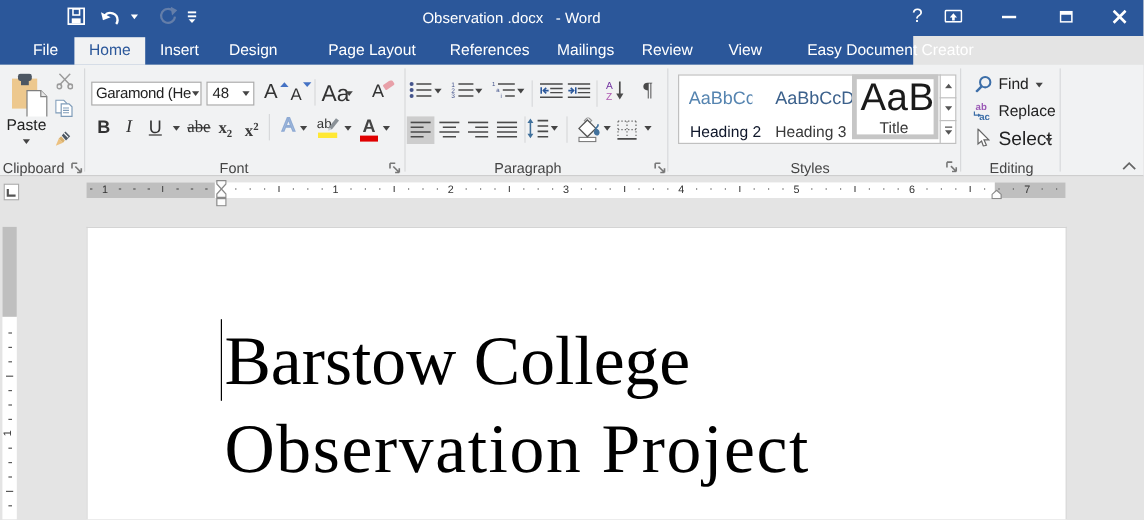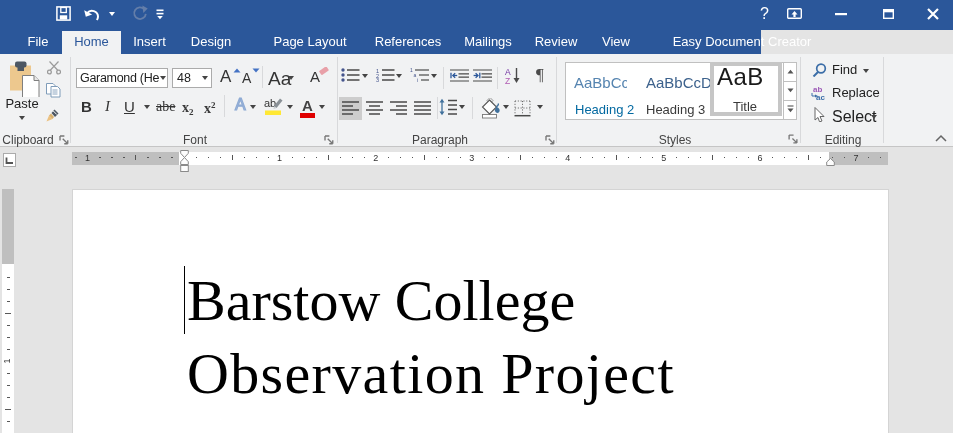--- a/index.html
+++ b/index.html
@@ -53,20 +53,21 @@
   <div class="caret" style="left:109px;top:12px;border-top-color:#fff"></div>
   <svg class="abs" style="left:131px;top:5px" width="17" height="17" viewBox="0 0 17 17">
     <path d="M13.2 4.2 a5.8 5.8 0 1 0 1.6 4.6" fill="none" stroke="#647ea9" stroke-width="1.8"></path>
     <path d="M10.5 1.2 L16.4 2.8 L13.2 8.2 Z" fill="#647ea9" transform="rotate(14 13.5 4.5)"></path>
   </svg>
   <svg class="abs" style="left:156px;top:9px" width="8" height="11" viewBox="0 0 8 11">
     <rect x="0.5" y="0.5" width="7" height="1.6" fill="#fff"></rect>
     <rect x="0.5" y="3.8" width="7" height="1.6" fill="#fff"></rect>
     <path d="M1.2 7 h5.6 l-2.8 3.2 z" fill="#fff"></path>
   </svg>
+  <div class="ttext">Observation .docx&nbsp;&nbsp; - Word</div>
   <div class="abs" style="left:760px;top:5px;color:#fff;font-size:16px;">?</div>
   <svg class="abs" style="left:787px;top:8px" width="15" height="11" viewBox="0 0 15 11">
     <rect x="0.7" y="0.7" width="13.6" height="9.6" fill="none" stroke="#fff" stroke-width="1.4" rx="1"></rect>
     <path d="M7.5 3 L10.5 6.5 H8.6 V9 H6.4 V6.5 H4.5 Z" fill="#fff"></path>
   </svg>
   <svg class="abs" style="left:835px;top:13px" width="12" height="3" viewBox="0 0 12 3">
       <rect width="12" height="2.2" fill="#fff"></rect>
     </svg>
   <svg class="abs" style="left:883px;top:9px" width="11" height="10" viewBox="0 0 11 10">
     <rect x="0.7" y="0.7" width="9.6" height="8.6" fill="none" stroke="#fff" stroke-width="1.4"></rect>
@@ -79,21 +80,21 @@
 
 <div id="tabrow">
   <div class="tab" style="left:20px;width:36px;">File</div>
   <div class="tab active" style="left:62px;width:59px;">Home</div>
   <div class="tab" style="left:127px;width:45px;">Insert</div>
   <div class="tab" style="left:185px;width:52px;">Design</div>
   <div class="tab" style="left:266px;width:88px;">Page Layout</div>
   <div class="tab" style="left:372px;width:72px;">References</div>
   <div class="tab" style="left:458px;width:60px;">Mailings</div>
   <div class="tab" style="left:530px;width:52px;">Review</div>
-  <div class="tab" style="left:597px;width:38px;">View</div>
+  <div class="tab" style="left:597px;width:38px;text-align:right;">View</div>
   <div class="tab" style="left:662px;width:160px;">Easy Document Creator</div>
 </div>
 
 <div id="ribbon">
 
   <div class="gsep" style="left:70px"></div>
   <div class="gsep" style="left:337px"></div>
   <div class="gsep" style="left:556px"></div>
   <div class="gsep" style="left:800px"></div>
   <div class="gsep" style="left:883px"></div>
@@ -280,27 +281,27 @@
     <div class="glabel" style="left:395px;width:90px;">Paragraph</div>
     <svg class="launch" style="left:545px;top:81px" width="8" height="8" viewBox="0 0 8 8">
       <path d="M0.8 0.8 v3.5 M0.8 0.8 h3.5" stroke="#777" stroke-width="1.1" fill="none"></path>
       <path d="M3 3 L7 7 M7 7 v-2.8 M7 7 h-2.8" stroke="#777" stroke-width="1.1" fill="none"></path>
     </svg>
   </div>
 
   <div id="g-styles">
     <div class="abs" style="left:565px;top:8px;width:232px;height:58px;background:#fff;border:1px solid #c0c0c0;"></div>
     <div class="abs" style="left:574px;top:20px;font-size:15px;color:#5584b0;width:53px;overflow:hidden;white-space:nowrap">AaBbCcD</div>
-    <div class="abs" style="left:575px;top:48px;font-size:13px;color:#0369a1;">Heading 2</div>
+    <div class="abs" style="left:575px;top:48px;font-size:13px;color:#0f172a;">Heading 2</div>
     <div class="abs" style="left:646px;top:20px;font-size:15px;color:#3c618c;">AaBbCcD</div>
     <div class="abs" style="left:646px;top:48px;font-size:13px;color:#3a3a3a;">Heading 3</div>
 
     <div class="abs" style="left:710px;top:8px;width:72px;height:54px;background:#c6c6c6;"></div>
     <div class="abs" style="left:714px;top:12px;width:64px;height:46px;background:#fff;"></div>
-    <div class="abs" style="left:717px;top:9px;font-size:24px;color:#1a1a1a;letter-spacing:0.5px;">AaB</div>
+    <div class="abs" style="left:717px;top:9px;font-size:32px;color:#1a1a1a;letter-spacing:0.5px;">AaB</div>
     <div class="abs" style="left:733px;top:45px;font-size:13px;color:#3a3a3a;">Title</div>
 
     <div class="abs" style="left:783px;top:8px;width:14px;height:58px;border-left:1px solid #c0c0c0;"></div>
     <div class="abs" style="left:783px;top:27px;width:14px;height:1px;background:#c0c0c0;"></div>
     <div class="abs" style="left:783px;top:46px;width:14px;height:1px;background:#c0c0c0;"></div>
     <svg class="abs" style="left:787px;top:15px" width="7" height="5" viewBox="0 0 7 5">
         <path d="M0.5 4.5 L3.5 0.8 L6.5 4.5 z" fill="#555"></path>
       </svg>
     <svg class="abs" style="left:787px;top:34px" width="7" height="5" viewBox="0 0 7 5">
         <path d="M0.5 0.5 L3.5 4.2 L6.5 0.5 z" fill="#555"></path>

